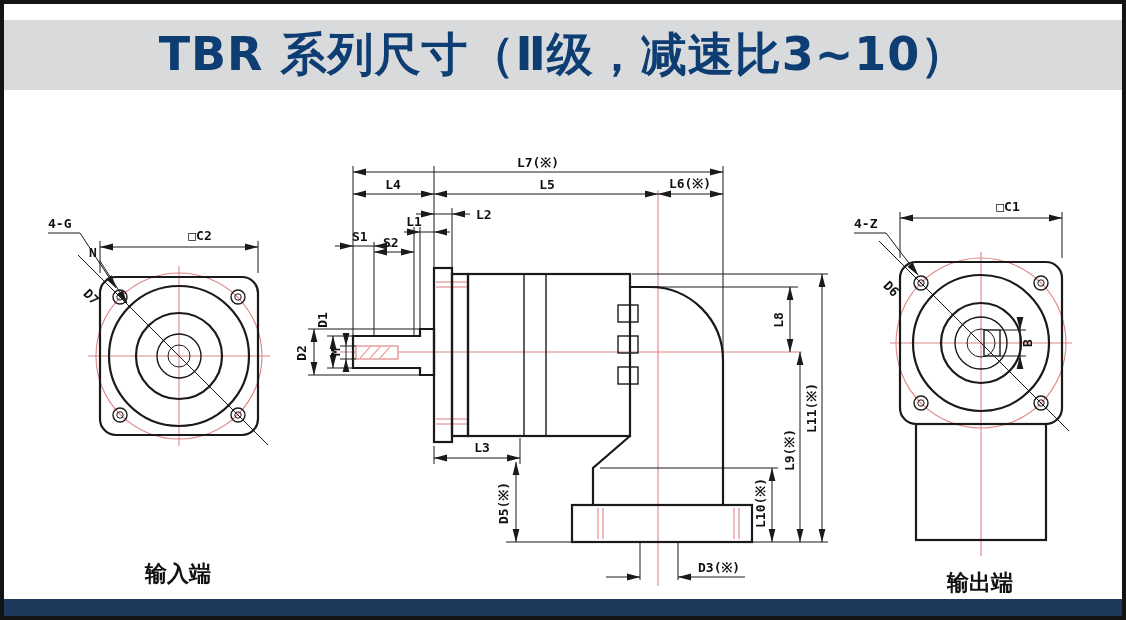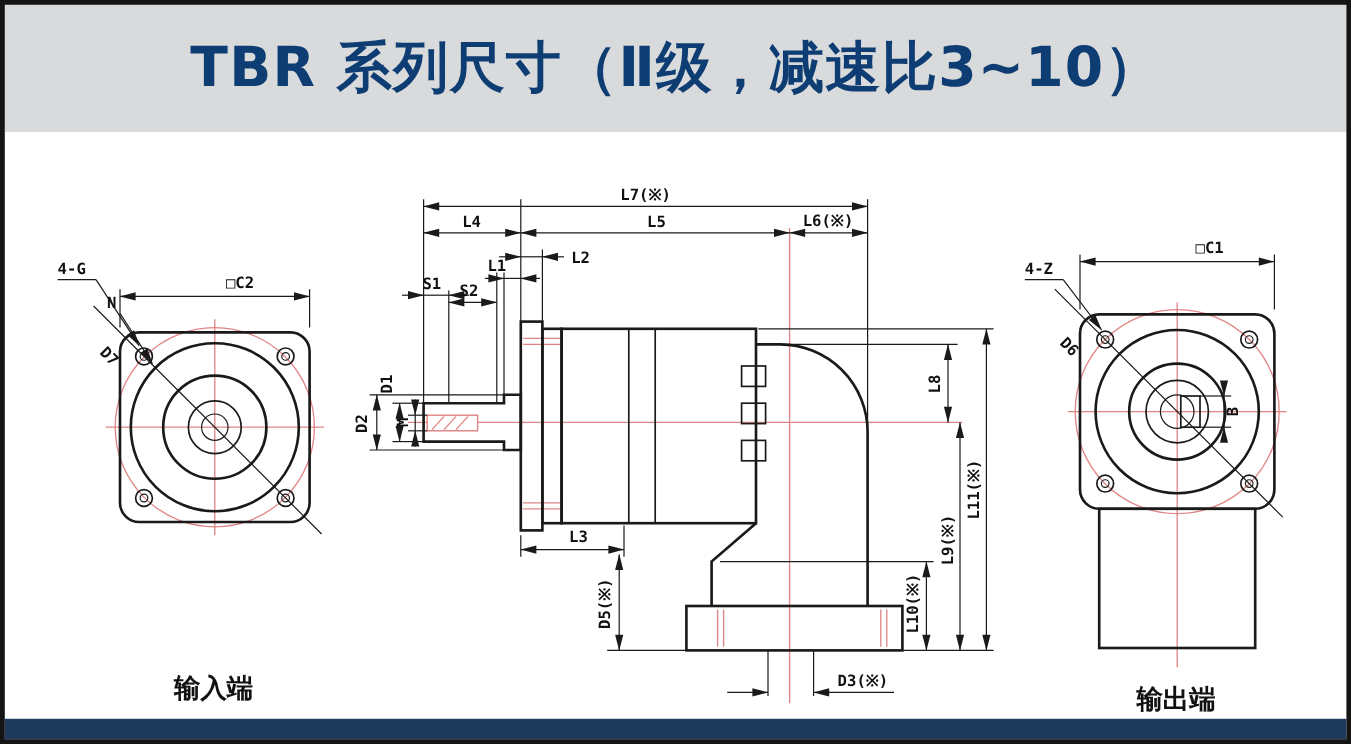--- a/index.html
+++ b/index.html
@@ -1,19 +1,19 @@
 <!DOCTYPE html>
 <html><head>
 <meta charset="utf-8">
 <style>
   html,body{margin:0;padding:0;background:#ffffff;}
   body{width:1126px;height:620px;overflow:hidden;}
   .page{position:relative;width:1126px;height:620px;background:#ffffff;font-family:"DejaVu Sans",sans-serif;}
   .frame{position:absolute;inset:0;border:4px solid #141414;pointer-events:none;z-index:40;}
-  .header{position:absolute;top:4px;left:4px;right:4px;height:106px;background:#d8dadb;display:flex;align-items:center;justify-content:center;z-index:5;text-align:right;}
+  .header{position:absolute;top:20px;left:4px;right:4px;height:70px;background:#d8dadb;display:flex;align-items:center;justify-content:center;z-index:5;text-align:right;}
   .title{font-size:46px;font-weight:bold;color:#0d3d73;letter-spacing:1px;font-family:"DejaVu Sans",sans-serif;}
   .footer{position:absolute;bottom:4px;left:4px;right:4px;height:17px;background:#1d3a5d;z-index:5;}
   .drawing{position:absolute;inset:0;z-index:10;}
   
   .ol{fill:none;stroke:#1a1a1a;stroke-width:2.2;}
   .ml{fill:none;stroke:#1a1a1a;stroke-width:1.4;}
   .tl{fill:none;stroke:#1a1a1a;stroke-width:1;}
   .red{fill:none;stroke:#e08585;stroke-width:1.1;}
   .lbl{font:bold 13px "DejaVu Sans Mono",monospace;fill:#111111;}
   .cap{font:bold 22px "DejaVu Sans",sans-serif;fill:#111111;}

